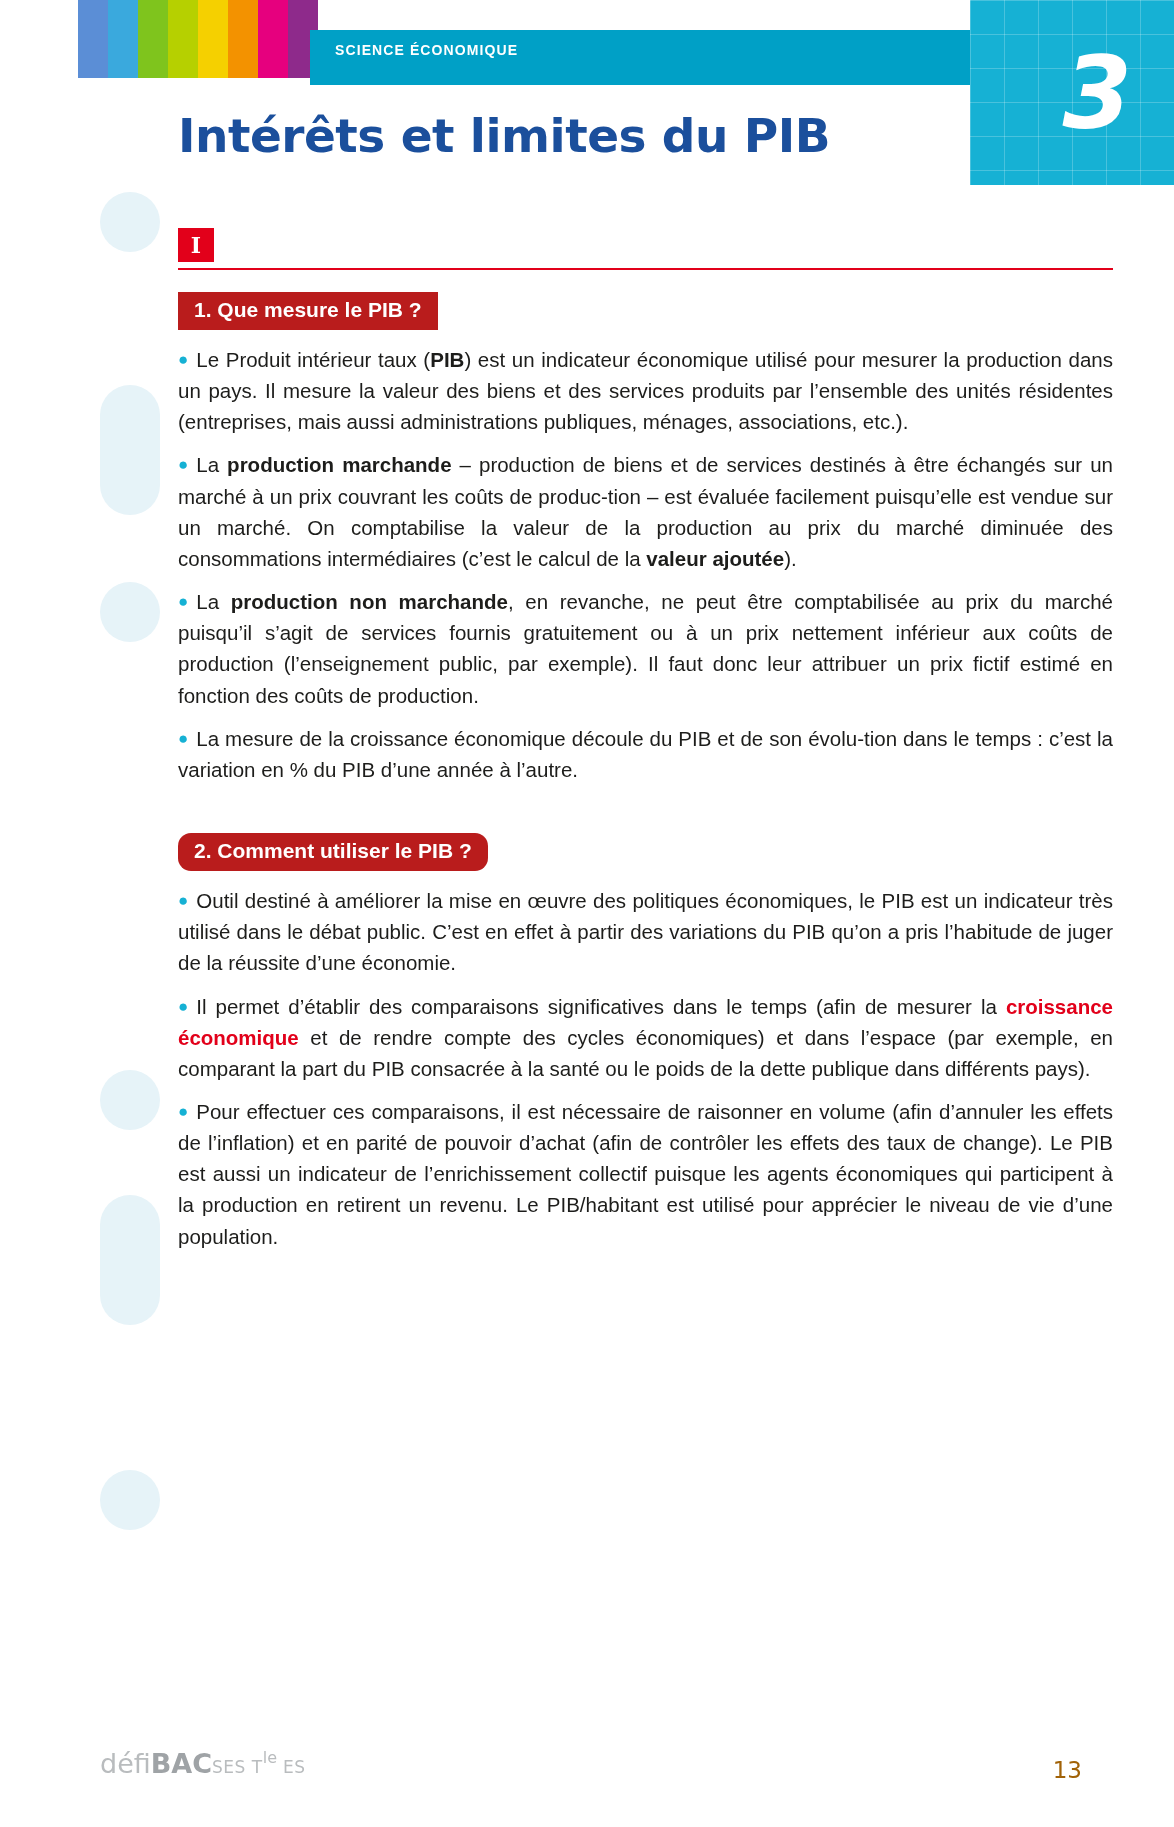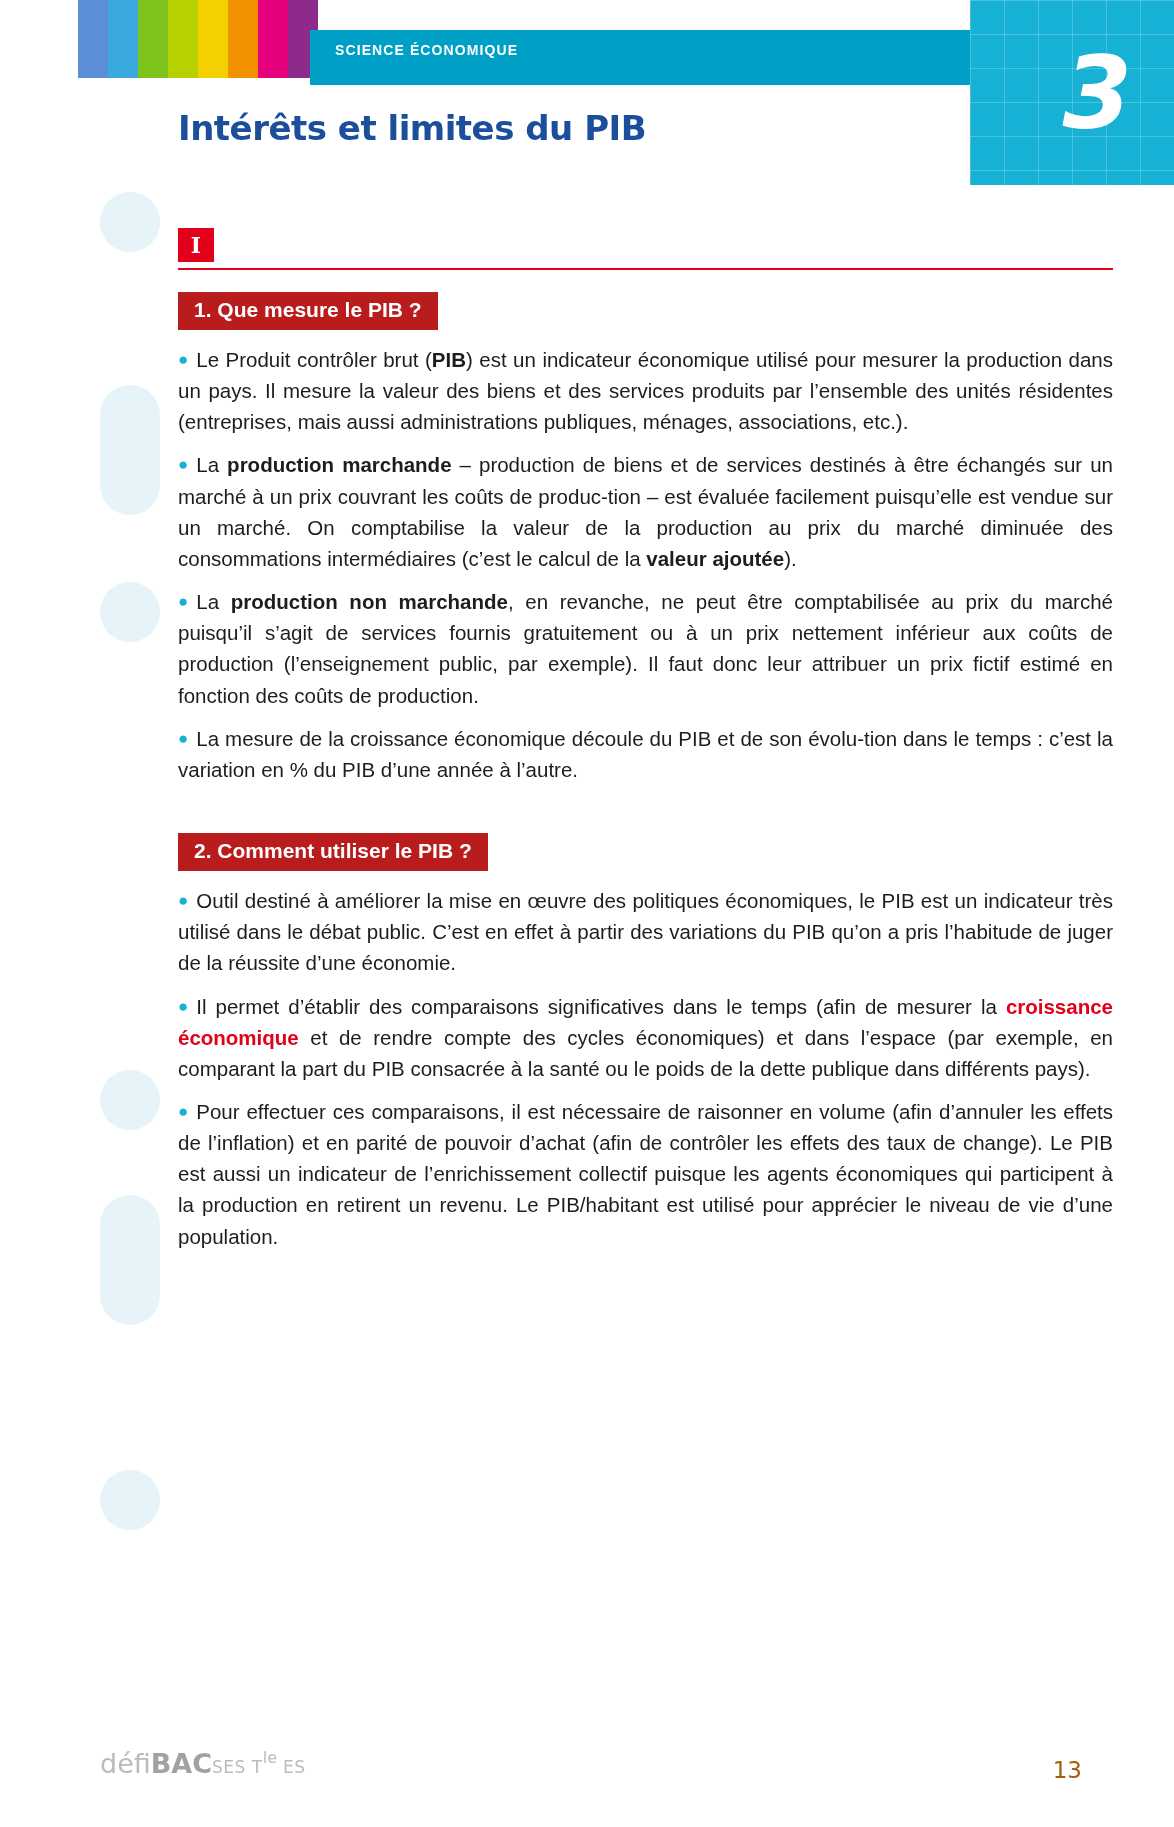--- a/index.html
+++ b/index.html
@@ -64,21 +64,21 @@
     font-weight: bold;
     font-style: italic;
     font-family: "DejaVu Sans", sans-serif;
     line-height: 1;
   }
 
   
   .page-title {
     position: absolute;
     top: 108px; left: 178px;
-    font-size: 34px;
+    font-size: 47px;
     font-weight: bold;
     color: #1b4f9c;
     letter-spacing: -0.5px;
     font-family: "DejaVu Sans", sans-serif;
   }
 
   
   .deco-circle {
     position: absolute;
     background: #e6f3f8;
@@ -129,21 +129,21 @@
   
   .sub-head {
     display: inline-block;
     background: #b91c1c;
     color: #ffffff;
     font-size: 21px;
     font-weight: bold;
     padding: 6px 16px 8px 16px;
     margin-bottom: 14px;
   }
-  .sub-head-2 { margin-top: 36px; }
+  .sub-head-2 { margin-top: 36px; border-radius: 13px; }
 
   
   p.para {
     margin: 0 0 12px 0;
     font-size: 20.5px;
     line-height: 1.52;
     color: #1d1d1b;
     text-align: justify;
     text-justify: inter-word;
     font-family: "Liberation Sans", sans-serif;
@@ -214,21 +214,21 @@
 
   <div class="section-head">
     <div class="section-num">I</div>
   </div>
   <div class="section-rule"></div>
 
   
   <div class="sub-head">1. Que mesure le PIB ?</div>
 
   <p class="para">
-    <span class="bullet">●</span><span>Le Produit contrôler brut (</span><span class="b">PIB</span><span>) est un indicateur économique utilisé pour mesurer la production dans un pays. Il mesure la valeur des biens et des services produits par l’ensemble des unités résidentes (entreprises, mais aussi administrations publiques, ménages, associations, etc.).</span>
+    <span class="bullet">●</span><span>Le Produit intérieur taux (</span><span class="b">PIB</span><span>) est un indicateur économique utilisé pour mesurer la production dans un pays. Il mesure la valeur des biens et des services produits par l’ensemble des unités résidentes (entreprises, mais aussi administrations publiques, ménages, associations, etc.).</span>
   </p>
 
   <p class="para">
     <span class="bullet">●</span><span>La </span><span class="b">production marchande</span><span> – production de biens et de services destinés à être échangés sur un marché à un prix couvrant les coûts de produc-tion – est évaluée facilement puisqu’elle est vendue sur un marché. On comptabilise la valeur de la production au prix du marché diminuée des consommations intermédiaires (c’est le calcul de la </span><span class="b">valeur ajoutée</span><span>).</span>
   </p>
 
   <p class="para">
     <span class="bullet">●</span><span>La </span><span class="b">production non marchande</span><span>, en revanche, ne peut être comptabilisée au prix du marché puisqu’il s’agit de services fournis gratuitement ou à un prix nettement inférieur aux coûts de production (l’enseignement public, par exemple). Il faut donc leur attribuer un prix fictif estimé en fonction des coûts de production.</span>
   </p>
 

